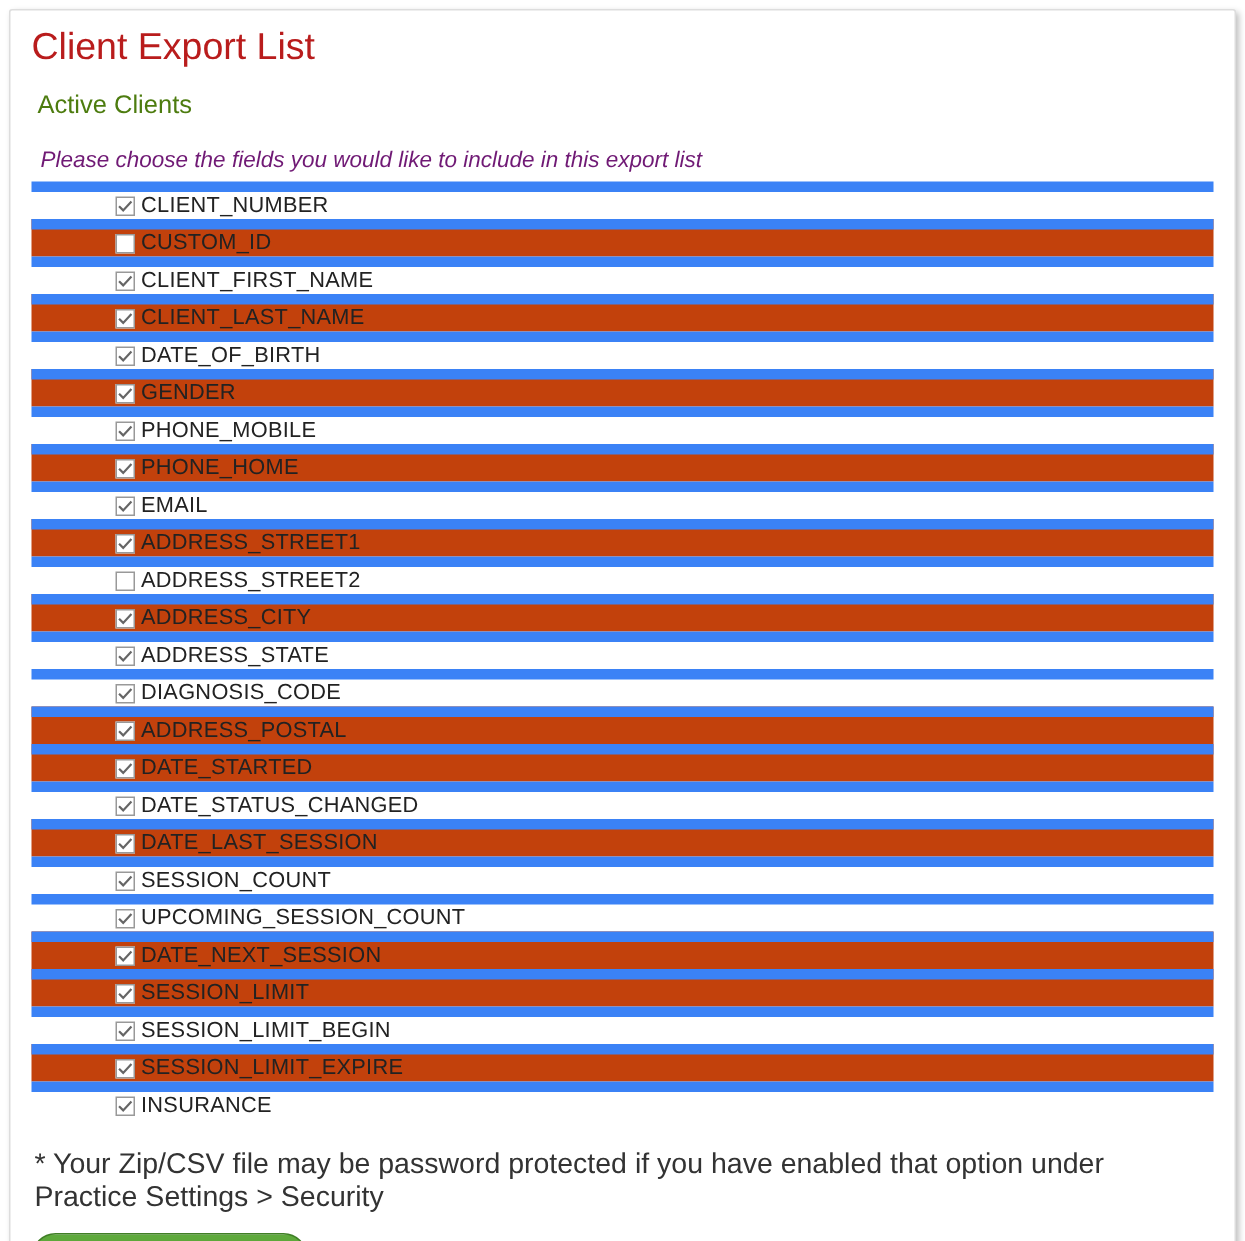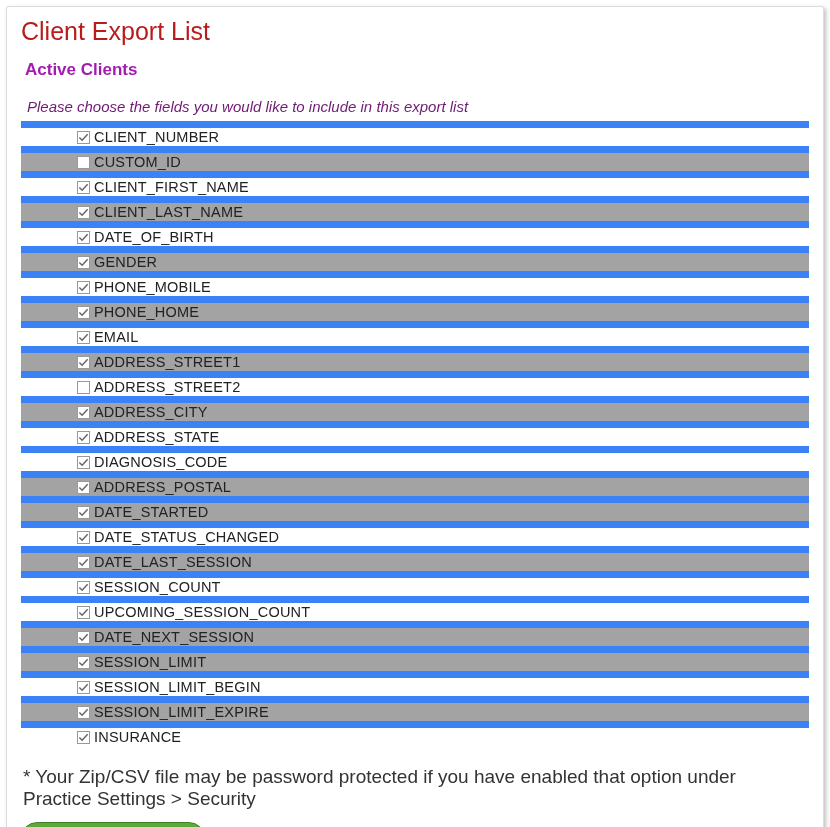--- a/index.html
+++ b/index.html
@@ -20,42 +20,42 @@
     background: #fff;
   }
   .page-title {
     font-size: 25px;
     font-weight: normal;
     color: #b91c1c;
     margin: 0 0 10px 0;
   }
   .section-title {
     font-size: 17px;
-    font-weight: bold;
-    color: #a21caf;
+    font-weight: normal;
+    color: #4d7c0f;
     margin: 14px 0 18px 4px;
   }
   .instruction {
     font-style: italic;
     font-size: 15px;
     color: #701a75;
     margin: 0 0 6px 6px;
   }
   .field-list {
     width: 100%;
   }
   .field-row {
     display: flex;
     align-items: center;
     border-top: 7px solid #3b82f6;
     padding: 2px 0 2px 56px;
     height: 25px;
   }
   .field-row.alt {
-    background: #a3a3a3;
+    background: #c2410c;
     align-items: center;
   }
   .checkbox {
     width: 13px;
     height: 13px;
     border: 1px solid #999;
     display: inline-flex;
     align-items: center;
     justify-content: center;
     margin-right: 4px;

